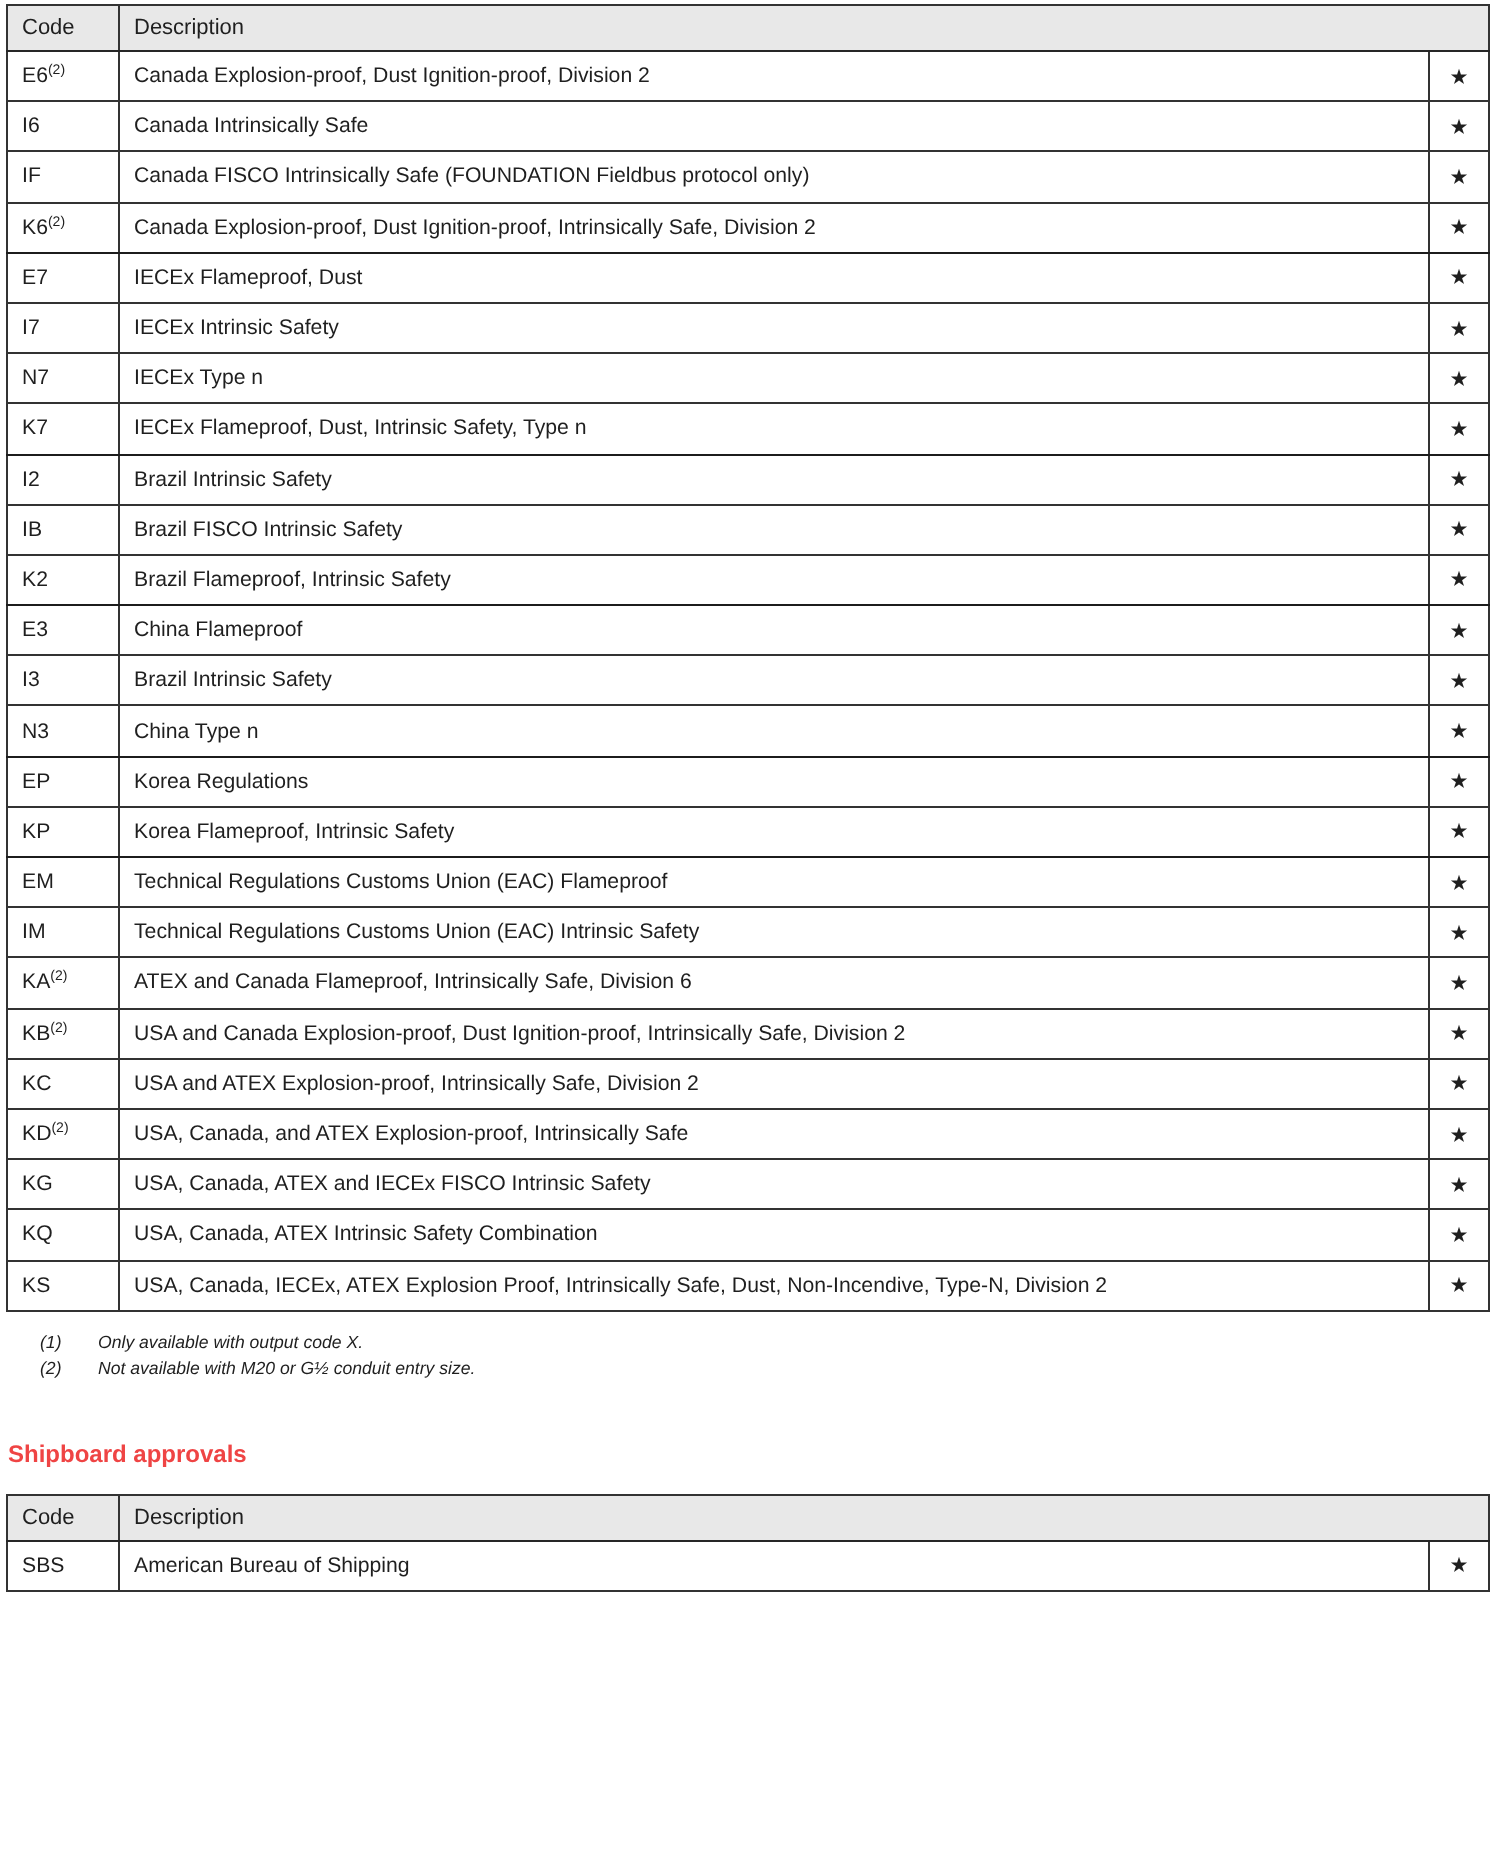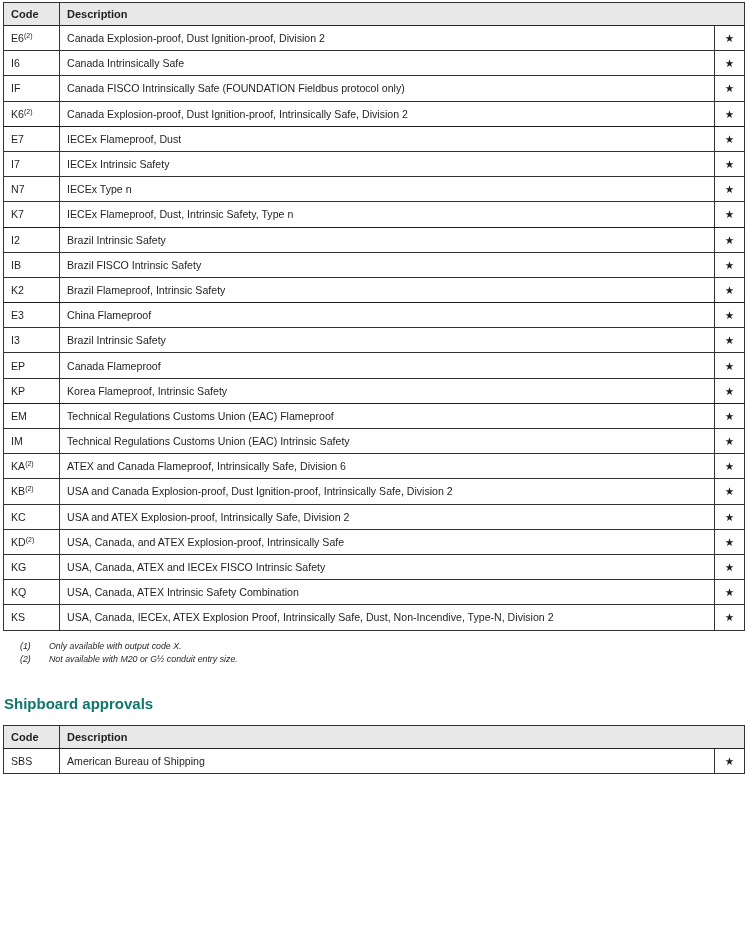--- a/index.html
+++ b/index.html
@@ -29,21 +29,21 @@
   table.approvals td {
     border: 1px solid #333333;
     padding: 0 7px;
     font-size: 10.6px;
     overflow: hidden;
     white-space: nowrap;
   }
   table.approvals thead th {
     background: #e8e8e8;
     text-align: left;
-    font-weight: bold;
+    font-weight: normal;
     font-size: 11px;
     height: 22px;
     border-bottom: 1.5px solid #262626;
   }
   table.approvals tbody td { height: 24.2px; }
   table.approvals tbody tr.group-end td { border-bottom: 1.8px solid #1c1c1c; }
   td.star-cell {
     text-align: center;
     padding: 0 2px;
     font-size: 10px;
@@ -62,22 +62,22 @@
   .footnote {
     display: flex;
     line-height: 13.5px;
   }
   .footnote .fn-marker {
     width: 29px;
     flex: 0 0 29px;
   }
   .section-heading {
     margin: 28px 0 13px 1px;
-    color: #0f766e;
-    font-size: 15px;
+    color: #ef4444;
+    font-size: 12px;
     font-weight: bold;
     letter-spacing: 0;
   }
 </style>
 </head>
 <body>
 
 <div class="page">
 
   <table class="approvals">
@@ -151,23 +151,28 @@
         <tr>
           <td class="code-cell">E3</td>
           <td class="desc-cell">China Flameproof</td>
           <td class="star-cell">★</td>
         </tr>
         <tr>
           <td class="code-cell">I3</td>
           <td class="desc-cell">Brazil Intrinsic Safety</td>
           <td class="star-cell">★</td>
         </tr>
+        <tr class="group-end">
+          <td class="code-cell">N3</td>
+          <td class="desc-cell">China Type n</td>
+          <td class="star-cell">★</td>
+        </tr>
         <tr>
           <td class="code-cell">EP</td>
-          <td class="desc-cell">Canada Flameproof</td>
+          <td class="desc-cell">Korea Regulations</td>
           <td class="star-cell">★</td>
         </tr>
         <tr class="group-end">
           <td class="code-cell">KP</td>
           <td class="desc-cell">Korea Flameproof, Intrinsic Safety</td>
           <td class="star-cell">★</td>
         </tr>
         <tr>
           <td class="code-cell">EM</td>
           <td class="desc-cell">Technical Regulations Customs Union (EAC) Flameproof</td>

